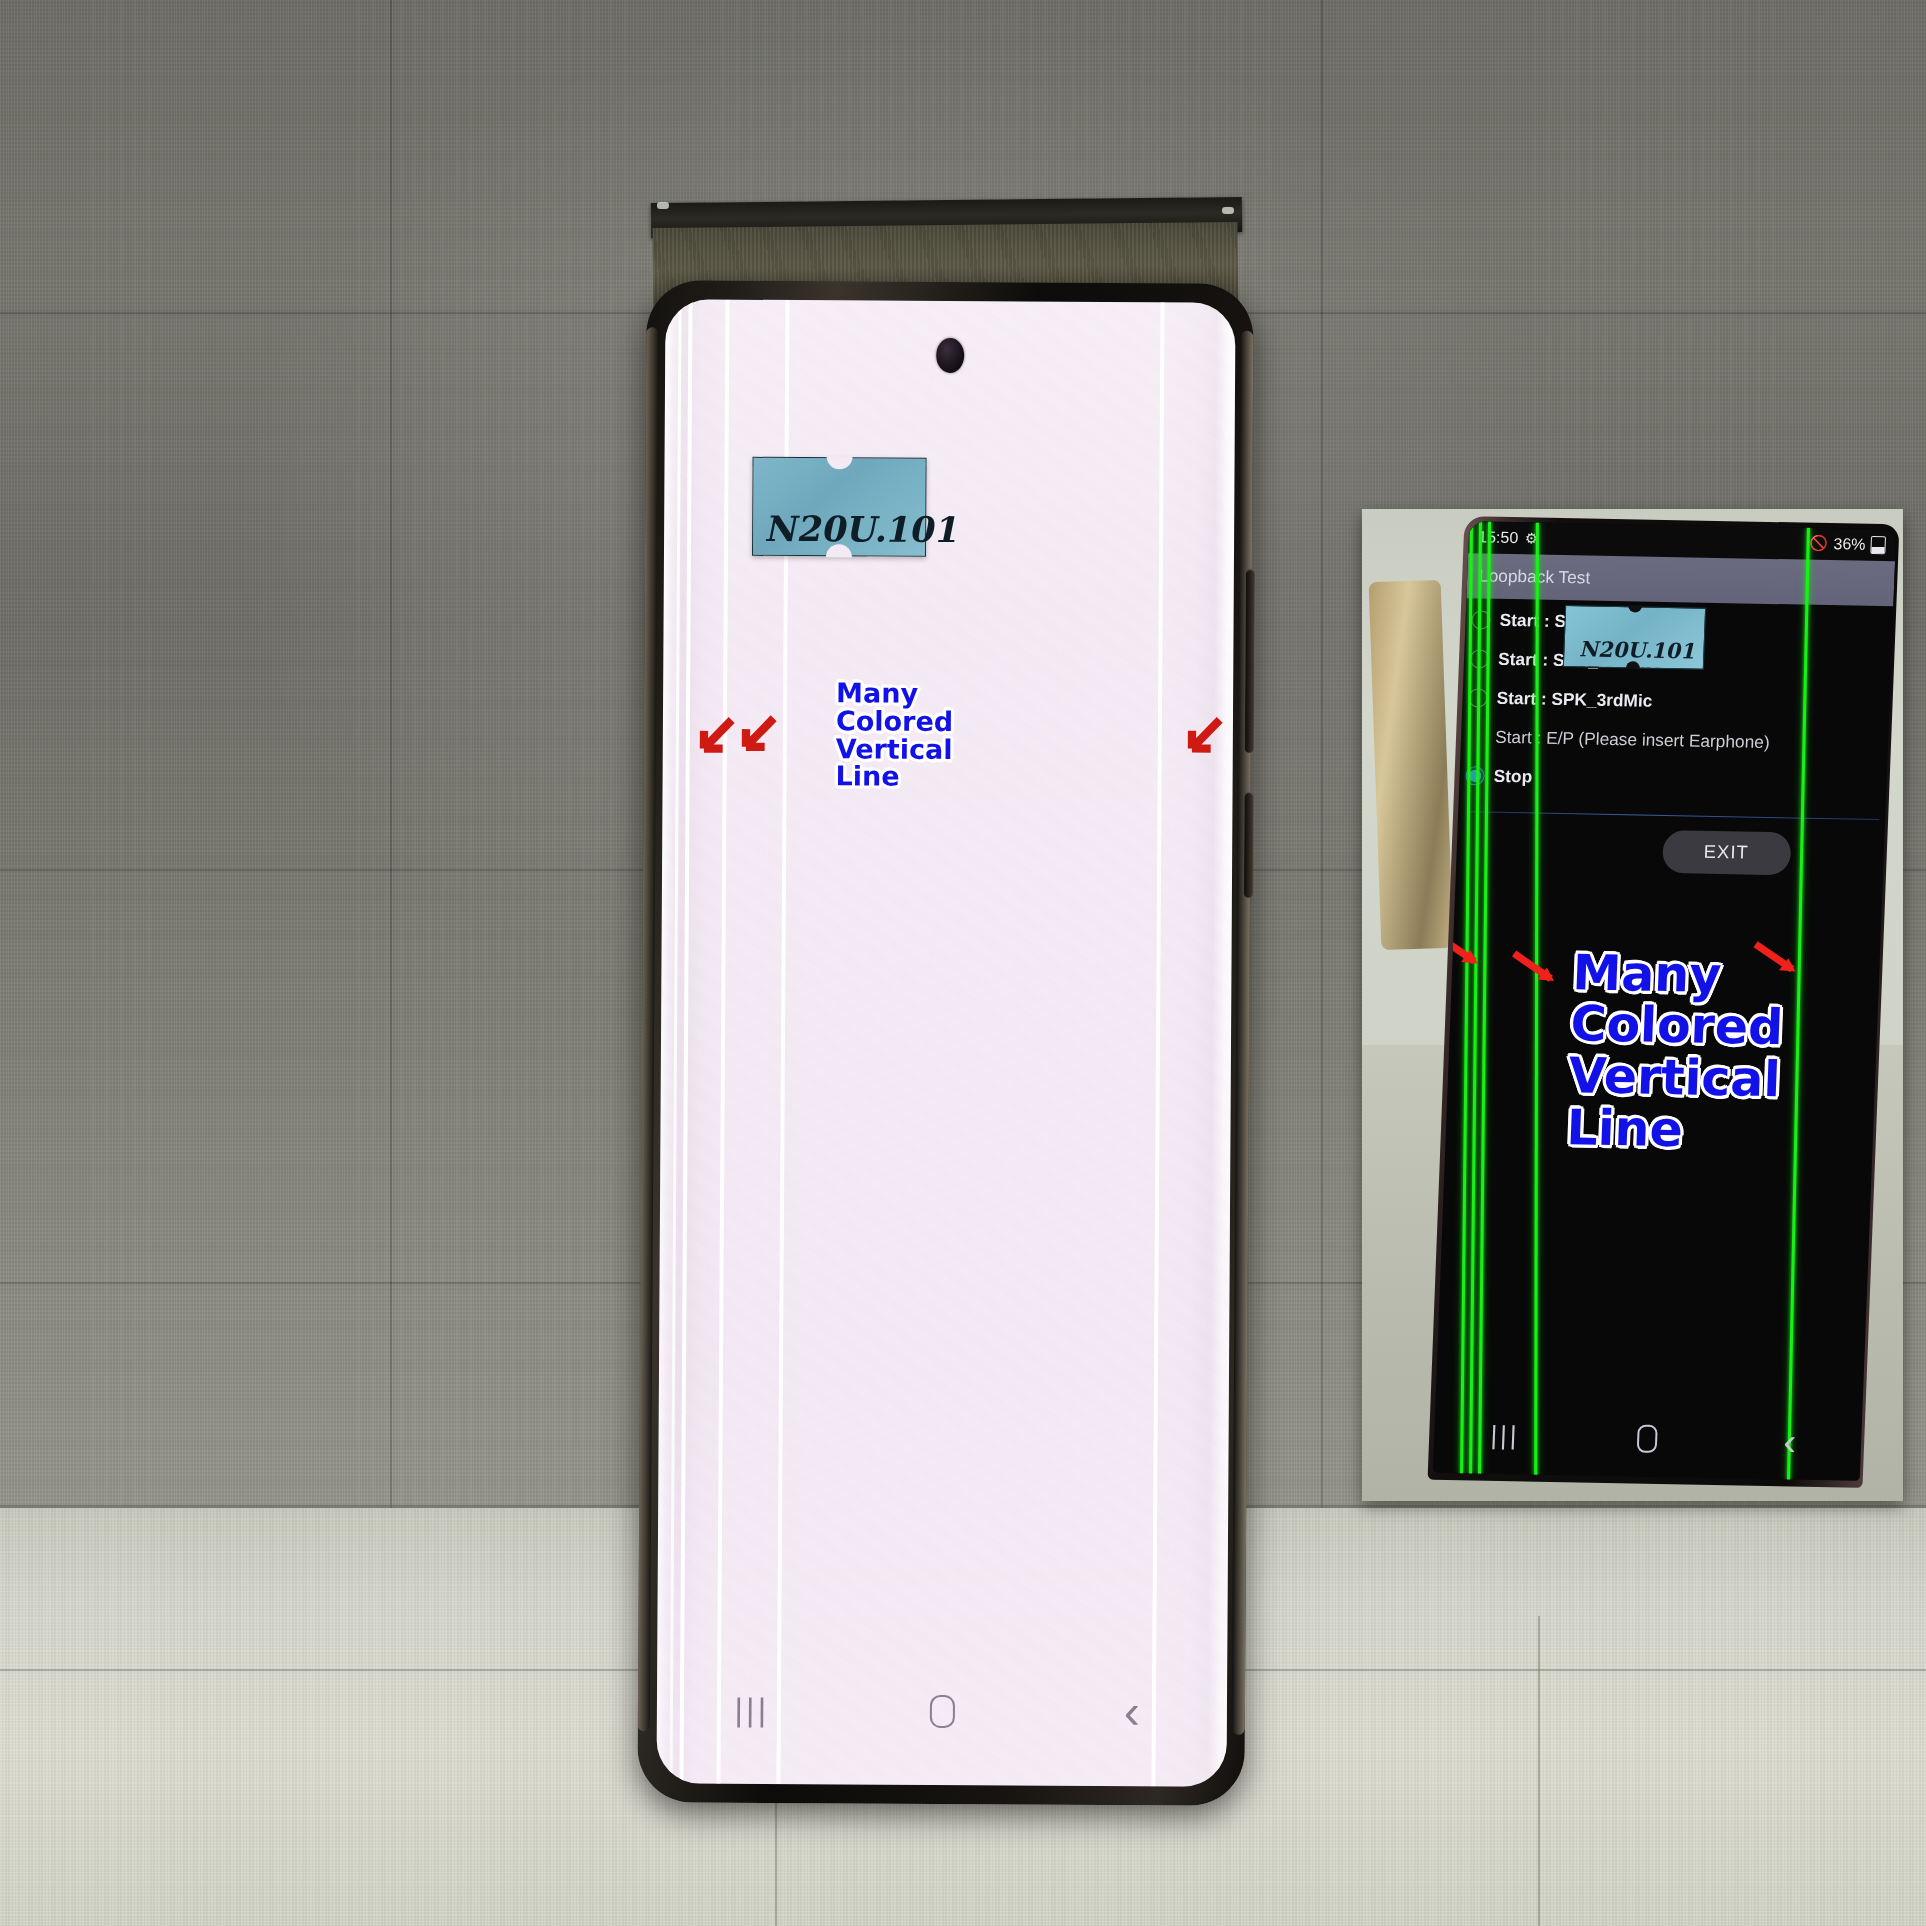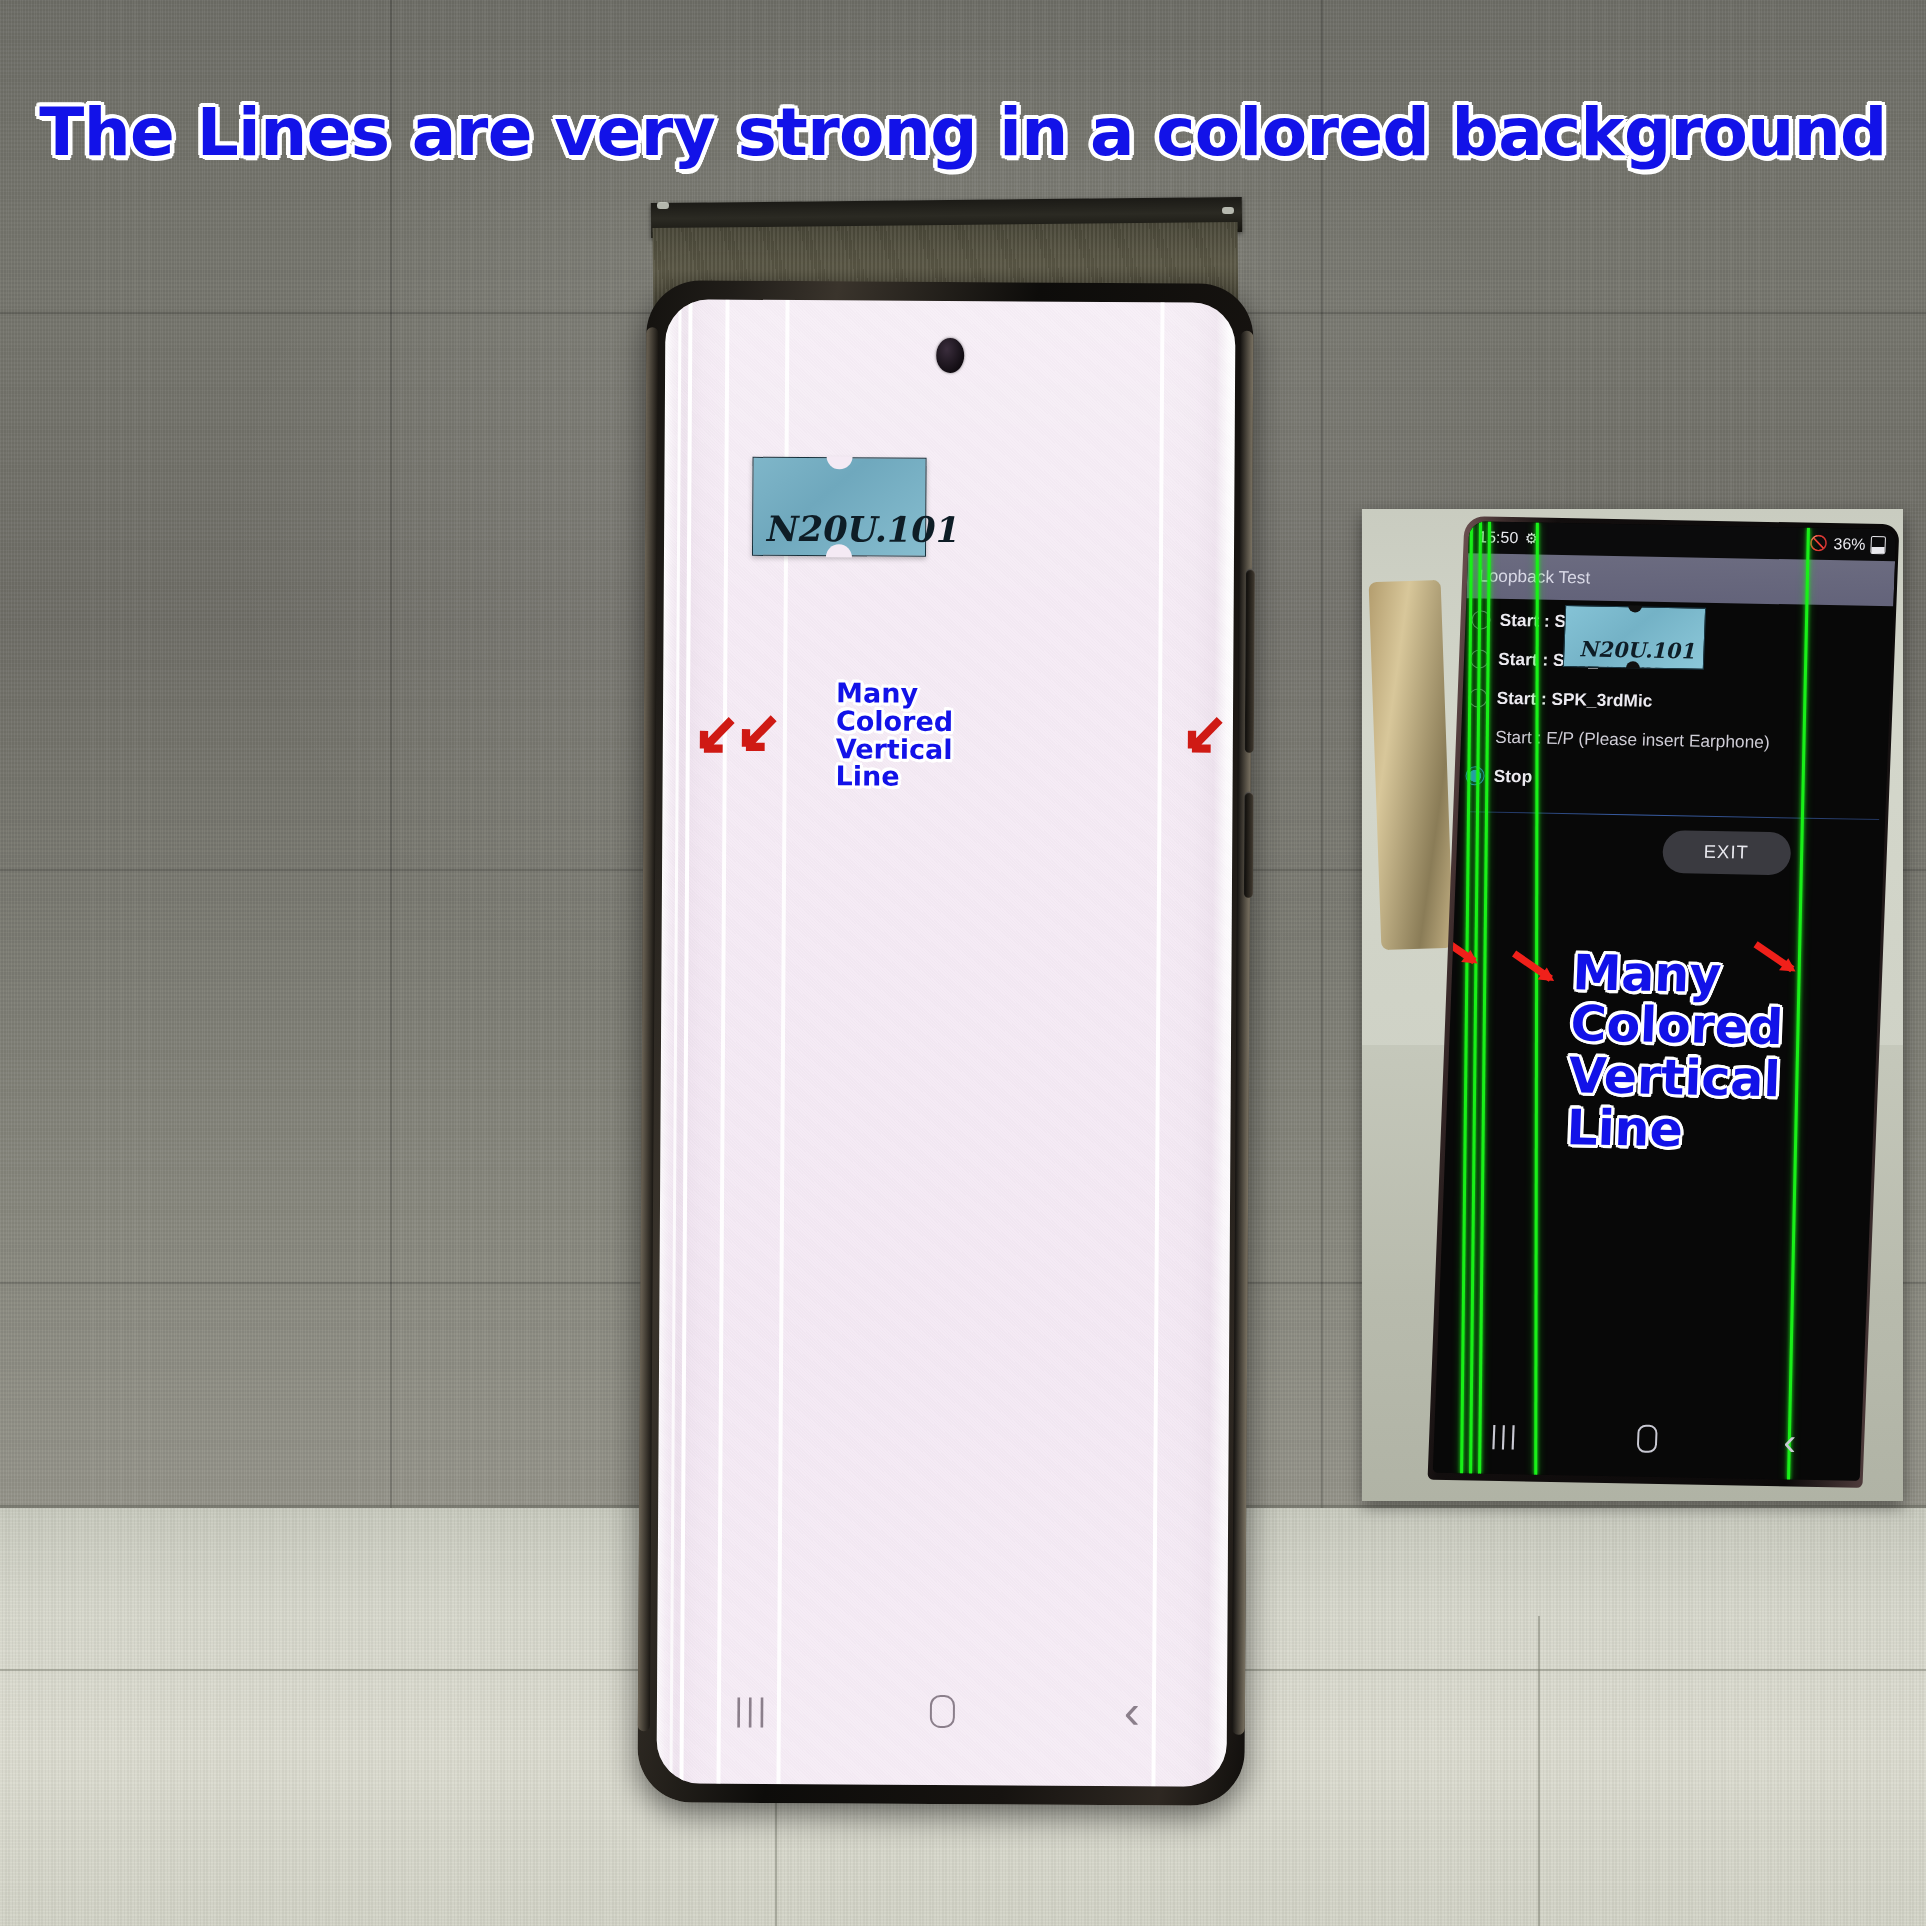--- a/index.html
+++ b/index.html
@@ -275,21 +275,20 @@
   <div class="wall-seam h" style="left:0;top:312px;width:1926px;"></div>
   <div class="wall-seam h" style="left:0;top:869px;width:1926px;"></div>
   <div class="wall-seam h" style="left:0;top:1282px;width:1926px;"></div>
 
   <div class="floor-edge"></div>
   <div class="bg-floor"></div>
   <div class="floor-seam" style="left:0;top:1669px;width:1926px;height:2.2px;"></div>
   <div class="floor-seam" style="left:775px;top:1669px;width:2.2px;height:262px;"></div>
   <div class="floor-seam" style="left:1538px;top:1616px;width:2.2px;height:312px;"></div>
 
-  <div id="title">The Lines are very strong in a colored background</div>
 
   <div class="box-top"></div>
   <div class="box-body"></div>
   <div class="box-lip"></div>
   <div class="box-stud" style="left:657px;top:202px;"></div>
   <div class="box-stud" style="left:1222px;top:207px;"></div>
 
   <div id="main-phone">
     <div class="phone-frame"></div>
     <div class="phone-rail-l"></div>

